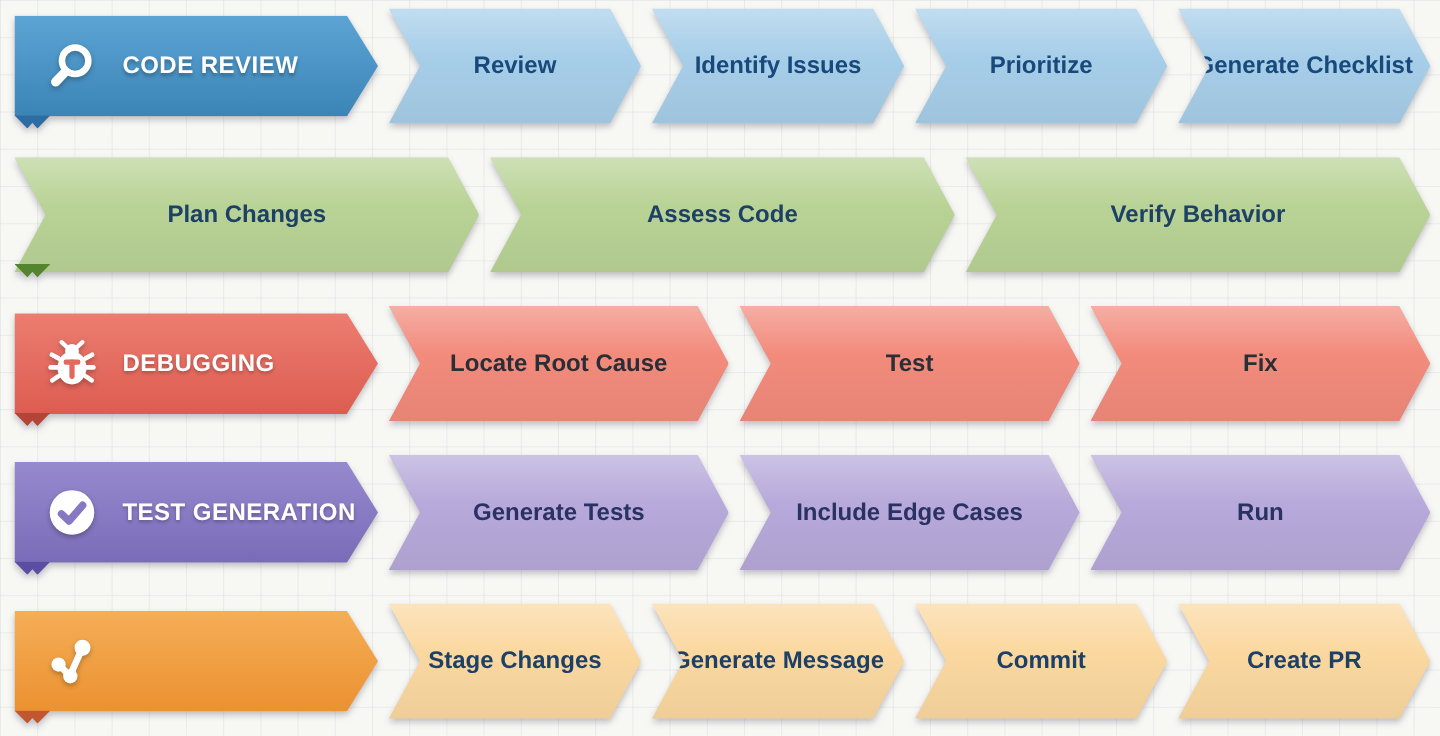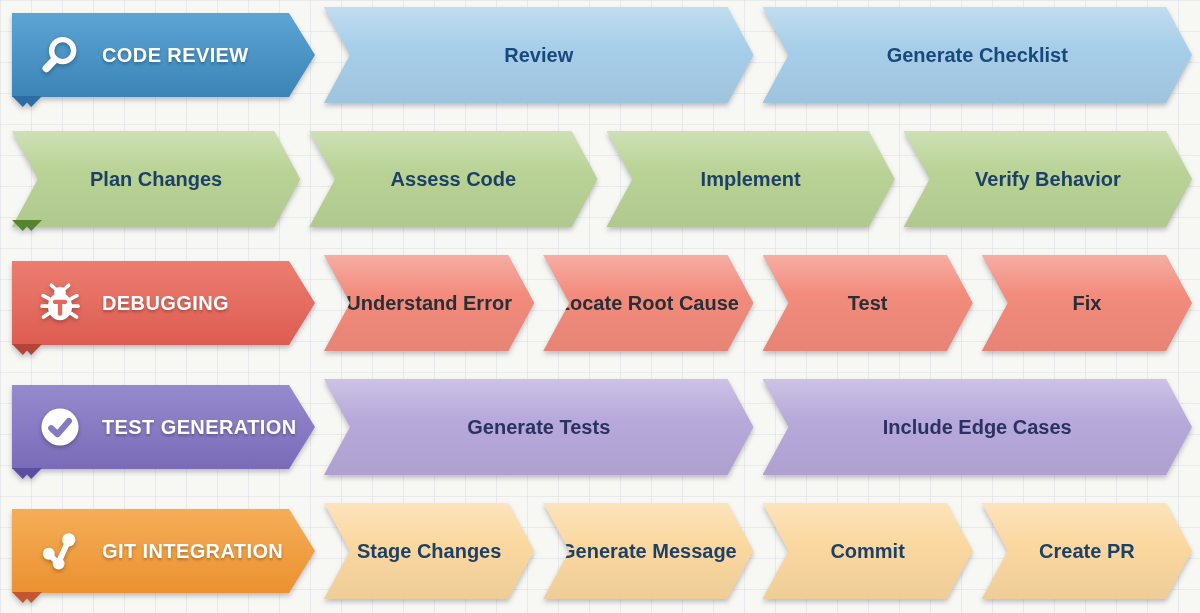--- a/index.html
+++ b/index.html
@@ -58,28 +58,29 @@
     <div class="head">
       <span class="icon">
         <svg viewBox="0 0 24 24">
           <circle cx="13.5" cy="9.5" r="6.3" fill="none" stroke="#fff" stroke-width="3.1"></circle>
           <line x1="8.8" y1="14.8" x2="4.2" y2="19.6" stroke="#fff" stroke-width="4.4" stroke-linecap="round"></line>
         </svg>
       </span>
       <span class="title">CODE REVIEW</span>
     </div>
     <div class="seg">Review</div>
+    <div class="seg">Identify Issues</div>
+    <div class="seg">Prioritize</div>
     <div class="seg">Generate Checklist</div>
     <span class="fold"></span>
   </div>
 
   <div class="row" style="--head: #7db356; --head-light: #8fc268; --head-dark: #6fa74b; --seg: #b9d396; --text: #1c4066; --fold: #55842f;">
     <div class="seg">Plan Changes</div>
     <div class="seg">Assess Code</div>
-    <div class="seg">Implement</div>
     <div class="seg">Verify Behavior</div>
     <span class="fold"></span>
   </div>
 
   <div class="row" style="--head: #e4685c; --head-light: #ec7d70; --head-dark: #dd5c51; --seg: #f28b7c; --text: #2a2e36; --fold: #b44438;">
     <div class="head">
       <span class="icon">
         <svg viewBox="0 0 24 24">
           <line x1="9.5" y1="4" x2="7" y2="1.8" stroke="#fff" stroke-width="2" stroke-linecap="round"></line>
           <line x1="14.5" y1="4" x2="17" y2="1.8" stroke="#fff" stroke-width="2" stroke-linecap="round"></line>
@@ -90,54 +91,53 @@
           <line x1="18.8" y1="13.8" x2="22.2" y2="13.8" stroke="#fff" stroke-width="2.2" stroke-linecap="round"></line>
           <line x1="18.4" y1="18" x2="21.4" y2="20" stroke="#fff" stroke-width="2.2" stroke-linecap="round"></line>
           <circle cx="12" cy="6" r="3.3" fill="#fff"></circle>
           <ellipse cx="12" cy="14" rx="6.9" ry="7.9" fill="#fff"></ellipse>
           <rect x="8" y="10.1" width="8" height="2.5" rx="1.1" fill="var(--head)"></rect>
           <rect x="10.75" y="10.1" width="2.5" height="9.2" rx="1.1" fill="var(--head)"></rect>
         </svg>
       </span>
       <span class="title">DEBUGGING</span>
     </div>
-    <div class="seg">Understand Error</div>
     <div class="seg">Locate Root Cause</div>
     <div class="seg">Test</div>
     <div class="seg">Fix</div>
     <span class="fold"></span>
   </div>
 
   <div class="row" style="--head: #8678c2; --head-light: #968ace; --head-dark: #7a6bb8; --seg: #b7a9da; --text: #293262; --fold: #5b4da1;">
     <div class="head">
       <span class="icon">
         <svg viewBox="0 0 24 24">
           <circle cx="12" cy="12" r="10.6" fill="#fff"></circle>
           <path d="M7 12.7 L10.6 16.1 L17.1 8.6" fill="none" stroke="var(--head)" stroke-width="3.5" stroke-linecap="round" stroke-linejoin="round"></path>
         </svg>
       </span>
       <span class="title">TEST GENERATION</span>
     </div>
     <div class="seg">Generate Tests</div>
     <div class="seg">Include Edge Cases</div>
+    <div class="seg">Run</div>
     <span class="fold"></span>
   </div>
 
   <div class="row" style="--head: #f09c3c; --head-light: #f5ae57; --head-dark: #eb9130; --seg: #fbd8a0; --text: #1c4066; --fold: #c2572f;">
     <div class="head">
       <span class="icon">
         <svg viewBox="0 0 24 24">
           <line x1="5.8" y1="13.8" x2="11" y2="19" stroke="#fff" stroke-width="3.2" stroke-linecap="round"></line>
           <line x1="11" y1="19" x2="16.8" y2="6" stroke="#fff" stroke-width="3.2" stroke-linecap="round"></line>
           <circle cx="5.6" cy="13.6" r="3.4" fill="#fff"></circle>
           <circle cx="11.2" cy="19.2" r="3.4" fill="#fff"></circle>
           <circle cx="17" cy="5.6" r="3.8" fill="#fff"></circle>
         </svg>
       </span>
-      <span class="title">GIT INTEGRATION</span>
     </div>
     <div class="seg">Stage Changes</div>
     <div class="seg">Generate Message</div>
     <div class="seg">Commit</div>
     <div class="seg">Create PR</div>
     <span class="fold"></span>
   </div>
 
 </div>
 

